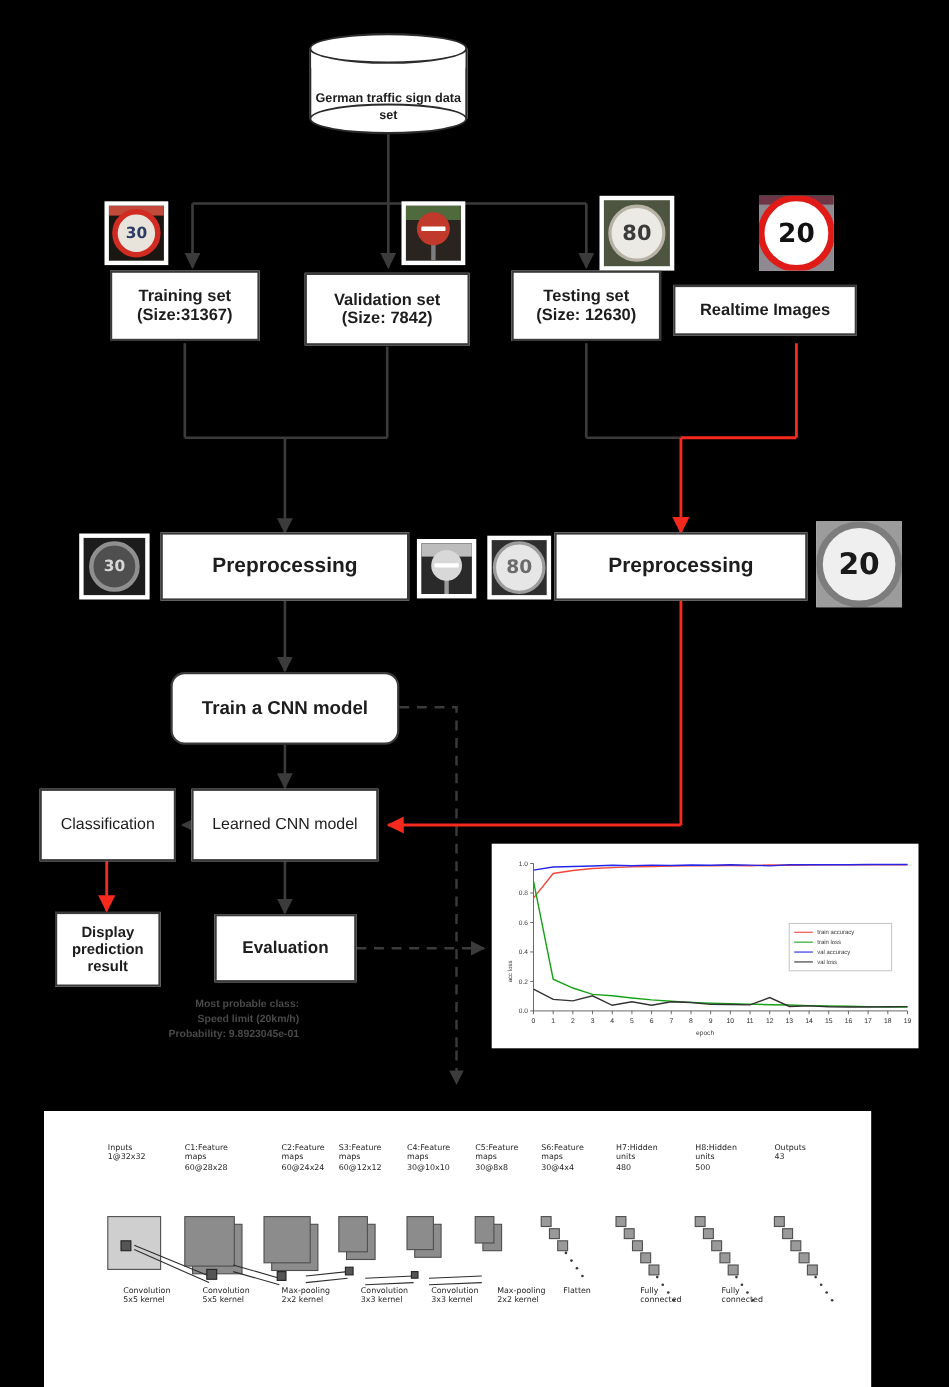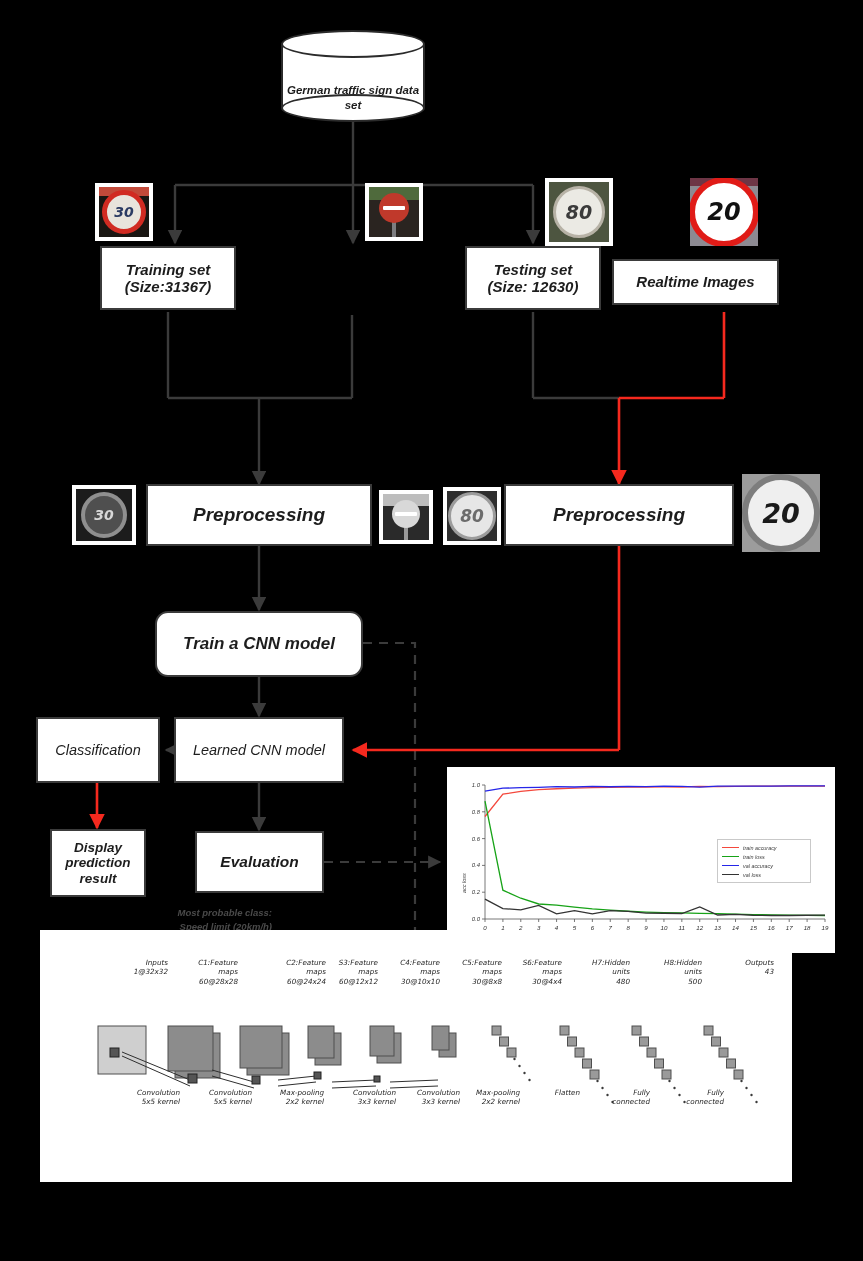--- a/index.html
+++ b/index.html
@@ -1,18 +1,18 @@
 <!DOCTYPE html>
 <html><head>
 <meta charset="utf-8">
 <style>
   html,body{margin:0;padding:0;background:#000;}
   body{width:863px;height:1261px;position:relative;overflow:hidden;
        font-family:"Liberation Sans",sans-serif;}
-  #stage{position:absolute;inset:0;width:863px;height:1001px;font-style:italic;}
+  #stage{position:absolute;inset:0;width:863px;height:1001px;}
   svg.wires{position:absolute;left:0;top:0;width:863px;height:1261px;pointer-events:none;}
 
   .node{position:absolute;background:#fff;border:2.5px solid #3b3b3b;
         display:flex;align-items:center;justify-content:center;text-align:center;
         color:#1d1d1d;box-sizing:border-box;line-height:1.15;}
   .node span{display:block;}
 
   .cyl{position:absolute;}
   .cyl .body{position:absolute;left:0;top:14px;width:100%;height:calc(100% - 28px);
        background:#fff;border-left:2.5px solid #2b2b2b;border-right:2.5px solid #2b2b2b;box-sizing:border-box;}
@@ -148,20 +148,24 @@
       <div class="sign" style="width:58px;height:58px;background:#ffffff;border:6px solid #e01b17;
            font-size:24px;color:#111;">20</div>
     </div>
   </div>
 
   <div class="node" style="left:100px;top:246px;width:136px;height:64px;font-size:15px;font-weight:bold;flex-direction:column;">
     <span>Training set</span>
     <span>(Size:31367)</span>
   </div>
 
+  <div class="node" style="left:277px;top:248px;width:150px;height:66px;font-size:15px;font-weight:bold;flex-direction:column;">
+    <span>Validation set</span>
+    <span>(Size: 7842)</span>
+  </div>
 
   <div class="node" style="left:465px;top:246px;width:136px;height:64px;font-size:15px;font-weight:bold;flex-direction:column;">
     <span>Testing set</span>
     <span>(Size: 12630)</span>
   </div>
 
   <div class="node" style="left:612px;top:259px;width:167px;height:46px;font-size:15px;font-weight:bold;">
     <span>Realtime Images</span>
   </div>
 
@@ -304,21 +308,21 @@
           <div class="legline" style="background: rgb(38, 38, 232);"></div>
           <div class="legtxt">val accuracy</div>
         </div>
         <div class="legrow">
           <div class="legline" style="background: rgb(51, 51, 51);"></div>
           <div class="legtxt">val loss</div>
         </div>
       </div>
   </div>
 
-  <div class="cnn" style="left:40px;top:930px;width:752px;height:252px;text-align:right;">
+  <div class="cnn" style="left:40px;top:1010px;width:752px;height:252px;">
     <svg id="cnn-svg" viewBox="0 0 752 252" style="position:absolute;left:0;top:0;width:752px;height:252px;">
         <rect x="58" y="96" width="48" height="48" fill="#cfcfcf" stroke="#4e4e4e" stroke-width="1"></rect>
         <rect x="135" y="103" width="45" height="45" fill="#8c8c8c" stroke="#4e4e4e" stroke-width="1"></rect>
         <rect x="128" y="96" width="45" height="45" fill="#8c8c8c" stroke="#4e4e4e" stroke-width="1"></rect>
         <rect x="207" y="103" width="42" height="42" fill="#8c8c8c" stroke="#4e4e4e" stroke-width="1"></rect>
         <rect x="200" y="96" width="42" height="42" fill="#8c8c8c" stroke="#4e4e4e" stroke-width="1"></rect>
         <rect x="275" y="103" width="26" height="32" fill="#8c8c8c" stroke="#4e4e4e" stroke-width="1"></rect>
         <rect x="268" y="96" width="26" height="32" fill="#8c8c8c" stroke="#4e4e4e" stroke-width="1"></rect>
         <rect x="337" y="103" width="24" height="30" fill="#8c8c8c" stroke="#4e4e4e" stroke-width="1"></rect>
         <rect x="330" y="96" width="24" height="30" fill="#8c8c8c" stroke="#4e4e4e" stroke-width="1"></rect>

